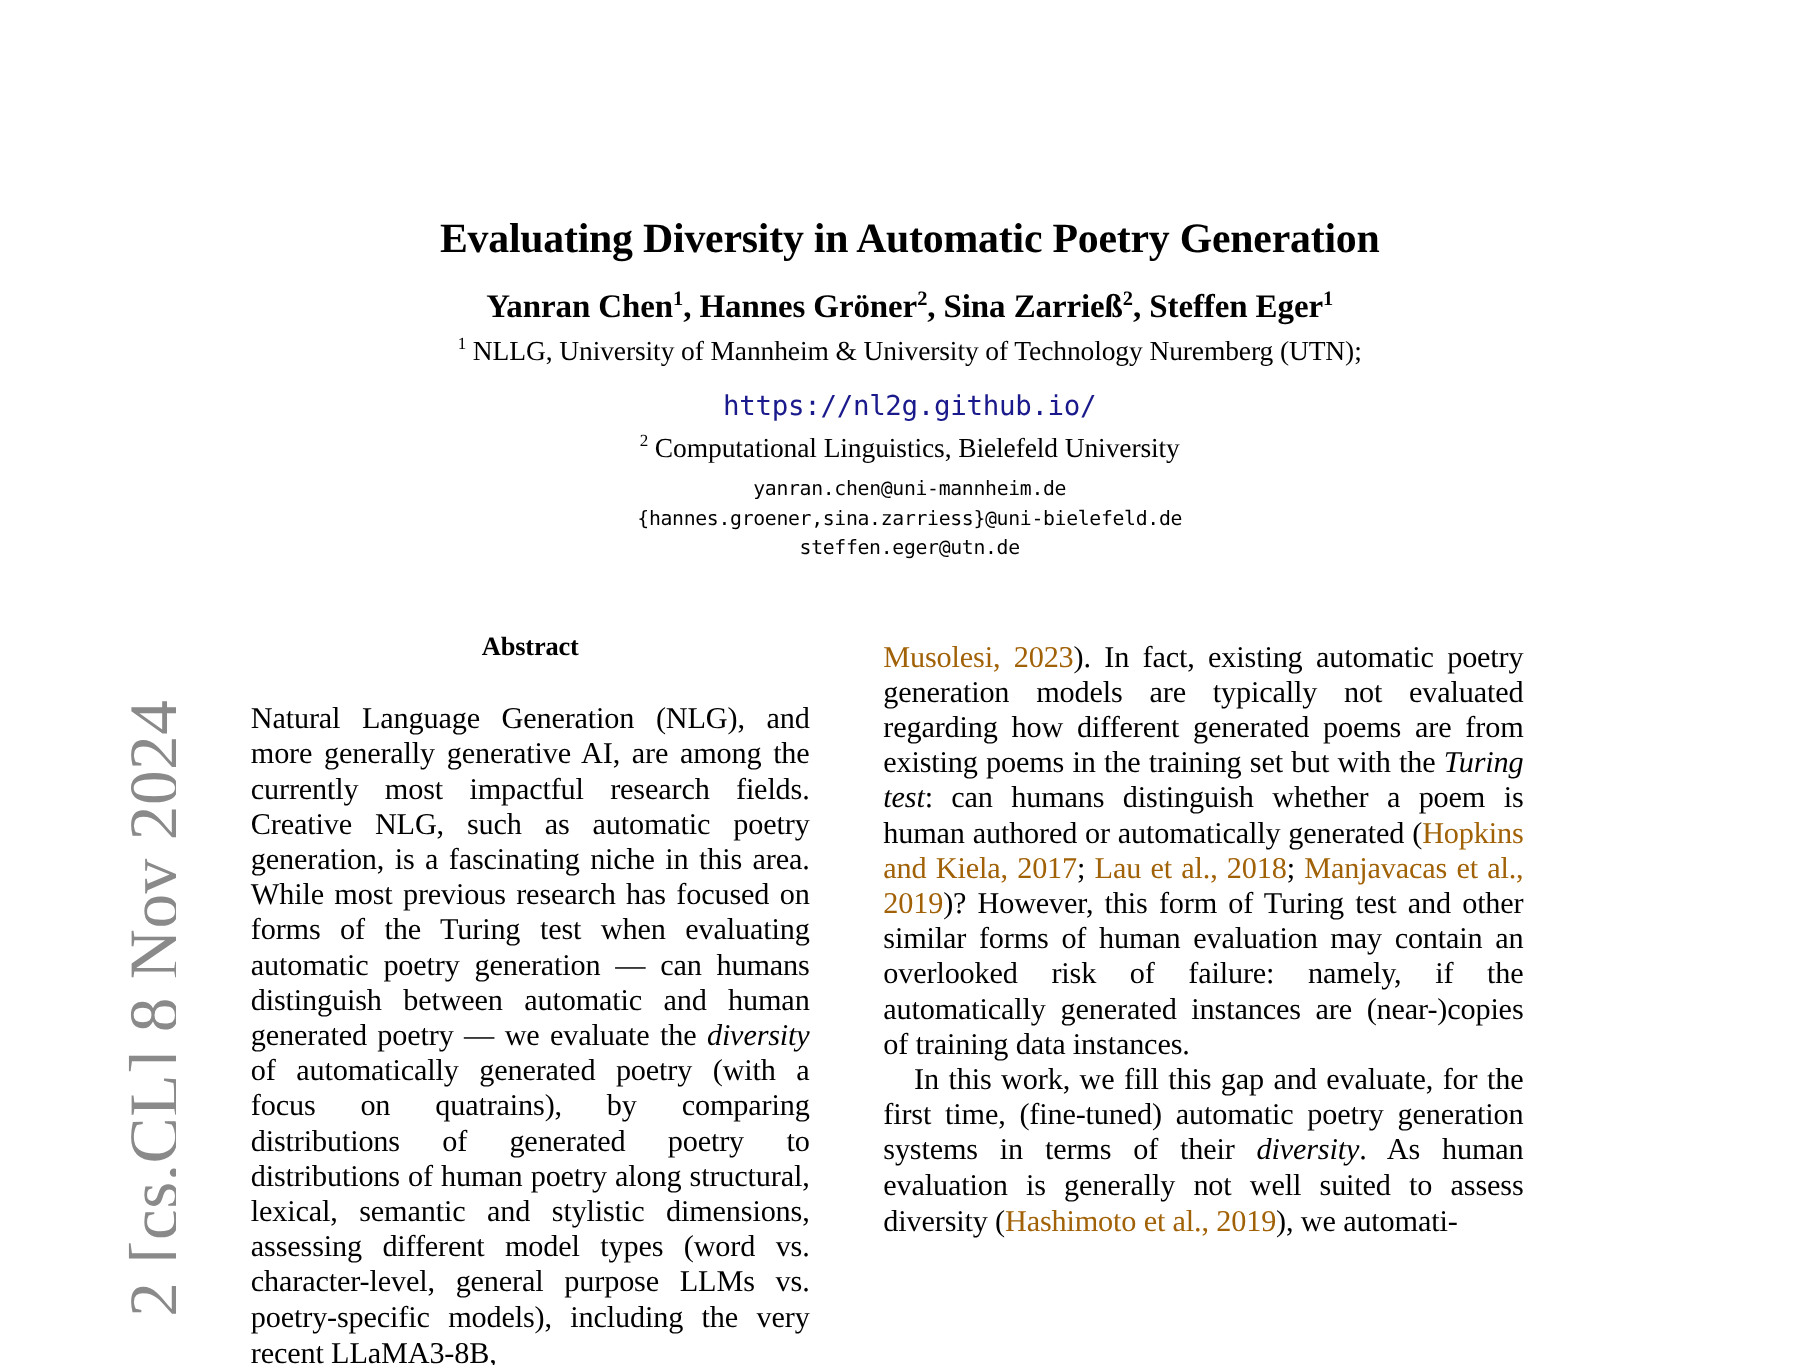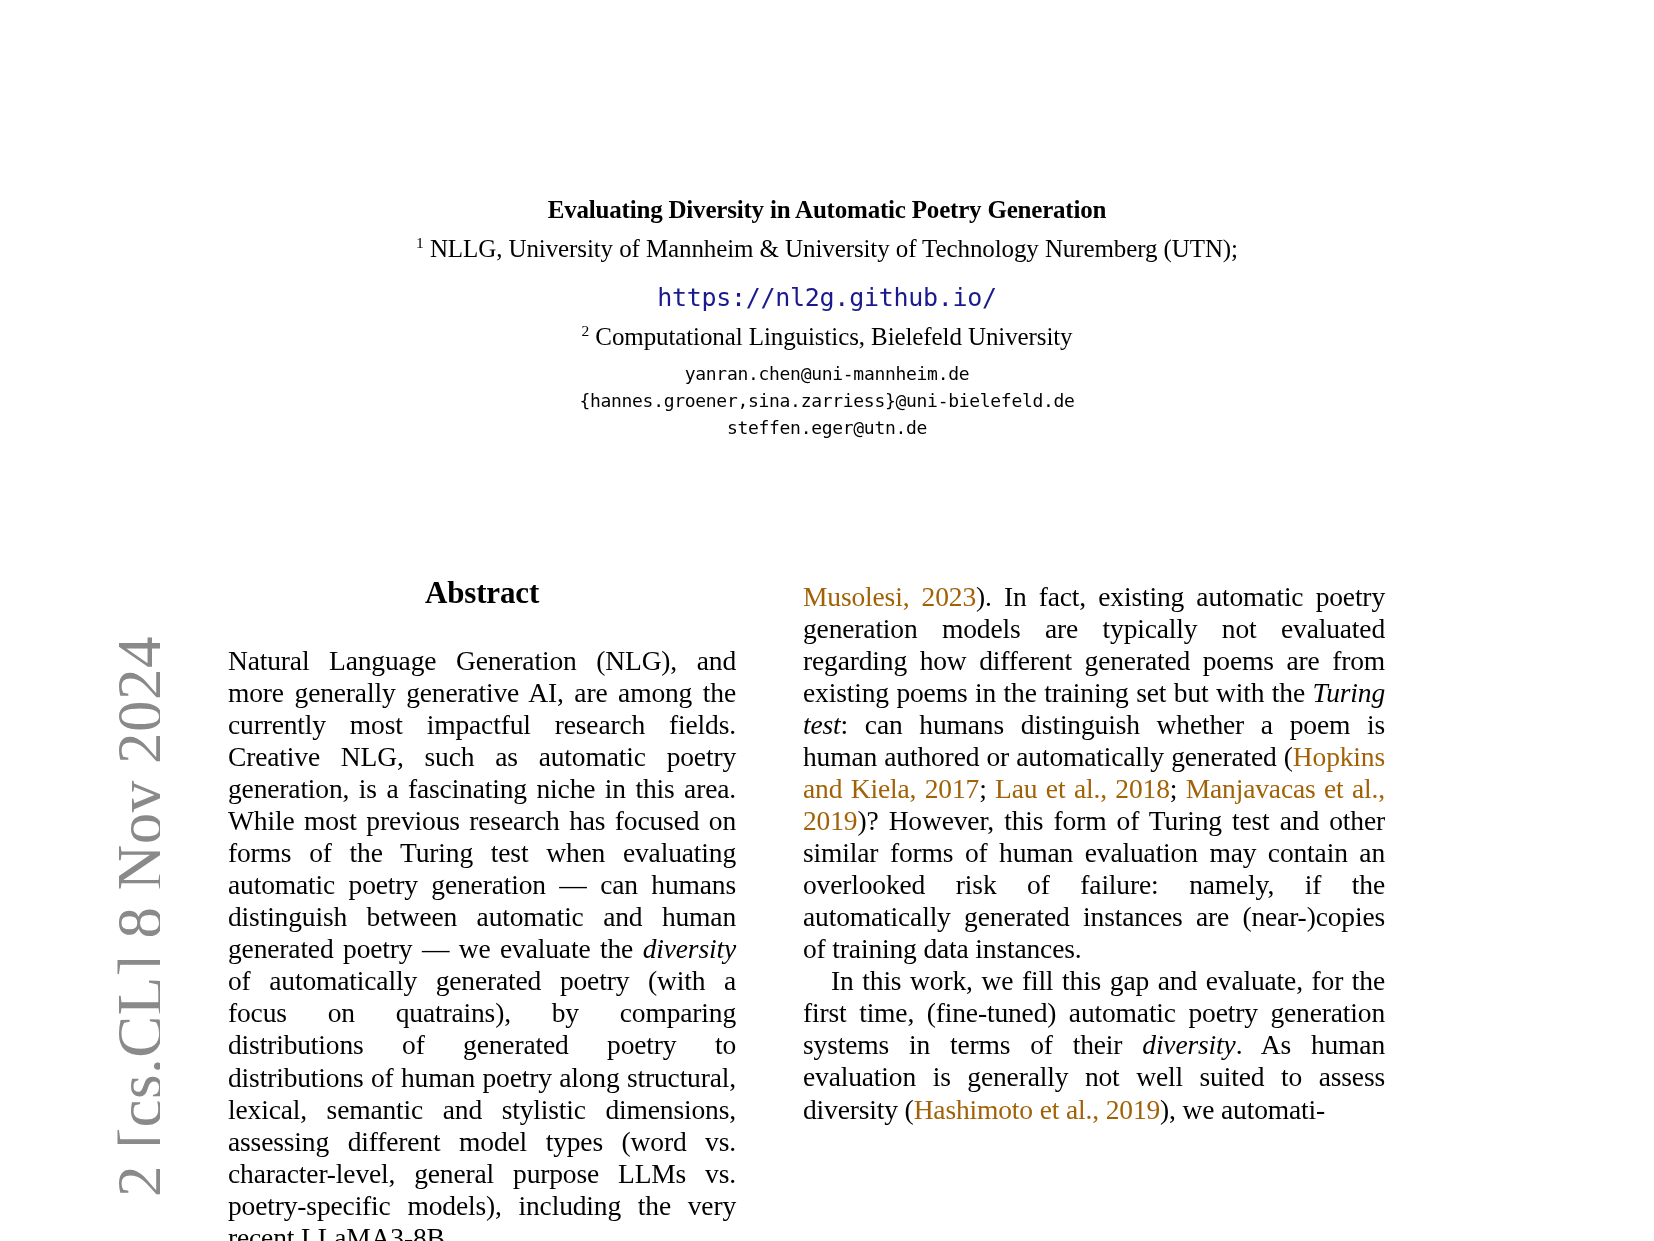--- a/index.html
+++ b/index.html
@@ -51,21 +51,21 @@
 
   
   #title-block {
     position: absolute;
     left: 227px;
     top: 196px;
     width: 1200px;
     text-align: center;
   }
   #paper-title {
-    font-size: 25px;
+    font-size: 38px;
     font-weight: bold;
     letter-spacing: -0.2px;
     line-height: 1.15;
     margin: 0;
   }
   #author-line {
     margin-top: 22px;
     font-size: 30px;
     font-weight: bold;
     letter-spacing: -0.1px;
@@ -121,21 +121,21 @@
     line-height: 1.165;
     text-align: justify;
     text-justify: inter-word;
     letter-spacing: -0.15px;
   }
   #left-column  { left: 228px; }
   #right-column { left: 803px; width: 582px; top: 6px; }
 
   #abstract-heading {
     text-align: center;
-    font-size: 31px;
+    font-size: 24px;
     font-weight: bold;
     margin: 0 0 34px 0;
   }
   .para { margin: 0; }
   .para + .para { text-indent: 28px; }
   .cite { color: #a16207; }
   .it { font-style: italic; }
 </style>
 </head>
 <body>
@@ -143,20 +143,21 @@
 <div id="page">
 
   <div id="arxiv-stamp">
     <div class="stamp-text">2 [cs.CL]  8 Nov 2024</div>
   </div>
 
   <div id="title-block">
 
     <h1 id="paper-title">Evaluating Diversity in Automatic Poetry Generation</h1>
 
+    <div id="author-line"><span>Yanran Chen</span><sup>1</sup><span>, </span><span>Hannes Gröner</span><sup>2</sup><span>, </span><span>Sina Zarrieß</span><sup>2</sup><span>, </span><span>Steffen Eger</span><sup>1</sup></div>
 
     <div class="affil" id="affil1"><span class="marker">1</span><span> NLLG, University of Mannheim &amp; University of Technology Nuremberg (UTN);</span></div>
 
     <div class="url-line">https://nl2g.github.io/</div>
 
     <div class="affil" id="affil2"><span class="marker">2</span><span> Computational Linguistics, Bielefeld University</span></div>
 
     <div class="email-line" id="email1">yanran.chen@uni-mannheim.de</div>
     <div class="email-line">{hannes.groener,sina.zarriess}@uni-bielefeld.de</div>
     <div class="email-line">steffen.eger@utn.de</div>

